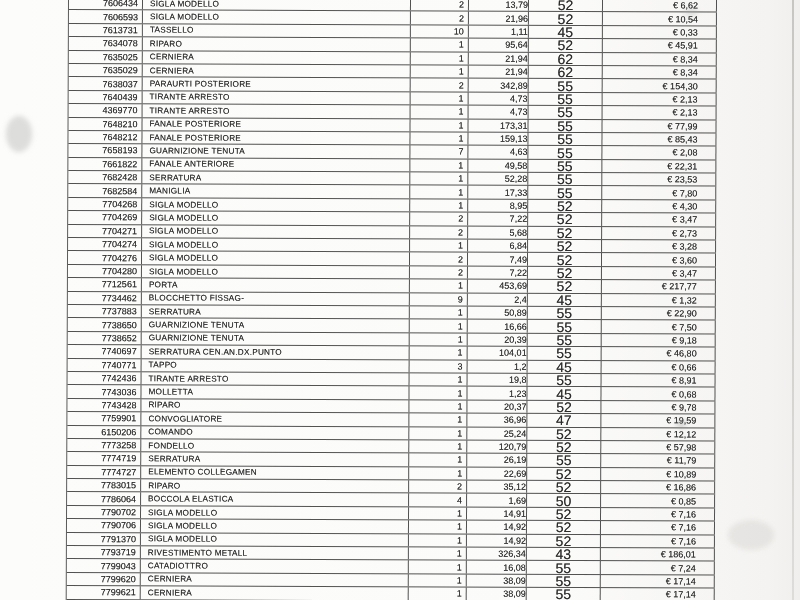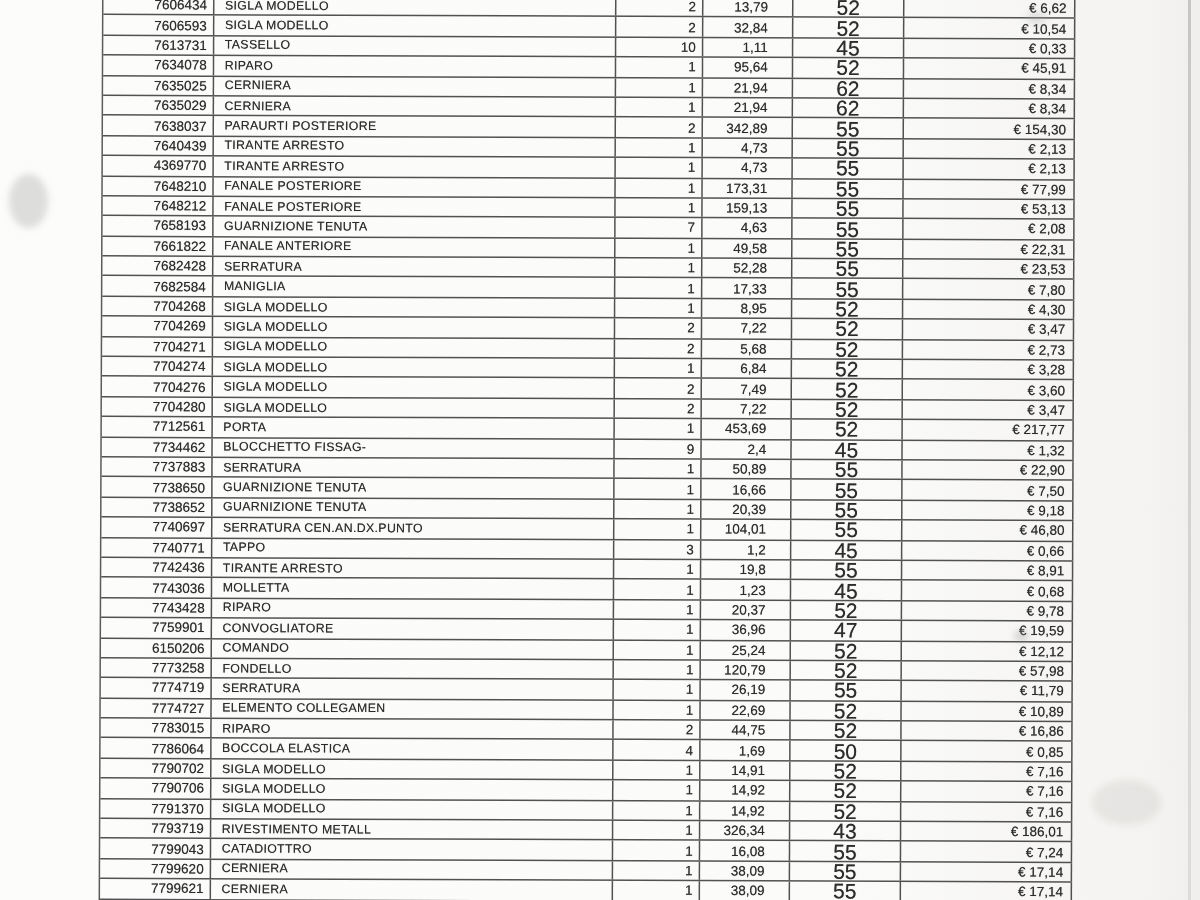--- a/index.html
+++ b/index.html
@@ -45,23 +45,23 @@
     display: flex;
     align-items: center;
     color: #2c2c2c;
     text-shadow: 0 0 0.45px rgba(40,40,40,0.65);
     white-space: nowrap;
     overflow: hidden;
   }
   .cell.part  { width: 74px;  justify-content: flex-end; padding-right: 4px; font-size: 9px; }
   .cell.desc  { width: 268px; justify-content: flex-start; padding-left: 7px; font-size: 8.2px; letter-spacing: 0.25px; }
   .cell.qty   { width: 58px;  justify-content: flex-end; padding-right: 4px; font-size: 9px; }
-  .cell.price { width: 60px;  justify-content: flex-end; padding-right: 16px; font-size: 9px; }
+  .cell.price { width: 60px;  justify-content: flex-end; padding-right: 0; font-size: 9px; }
   .cell.pct   { width: 74px;  justify-content: center; font-size: 14px; }
-  .cell.euro  { width: 114px; justify-content: flex-end; padding-right: 5px; font-size: 9px; }
+  .cell.euro  { width: 114px; justify-content: flex-end; padding-right: 18px; font-size: 9px; }
 
   
   .edge-line {
     position: absolute;
     left: 792px; top: 0;
     width: 2px; height: 600px;
     background: linear-gradient(180deg, rgba(165,163,160,0.55), rgba(185,183,180,0.35));
   }
   .smudge {
     position: absolute;
@@ -85,21 +85,21 @@
     <div class="cell qty">2</div>
     <div class="cell price">13,79</div>
     <div class="cell pct">52</div>
     <div class="cell euro">€ 6,62</div>
   </div>
 
   <div class="row">
     <div class="cell part">7606593</div>
     <div class="cell desc">SIGLA MODELLO</div>
     <div class="cell qty">2</div>
-    <div class="cell price">32,84</div>
+    <div class="cell price">21,96</div>
     <div class="cell pct">52</div>
     <div class="cell euro">€ 10,54</div>
   </div>
 
   <div class="row">
     <div class="cell part">7613731</div>
     <div class="cell desc">TASSELLO</div>
     <div class="cell qty">10</div>
     <div class="cell price">1,11</div>
     <div class="cell pct">45</div>
@@ -168,21 +168,21 @@
     <div class="cell pct">55</div>
     <div class="cell euro">€ 77,99</div>
   </div>
 
   <div class="row">
     <div class="cell part">7648212</div>
     <div class="cell desc">FANALE POSTERIORE</div>
     <div class="cell qty">1</div>
     <div class="cell price">159,13</div>
     <div class="cell pct">55</div>
-    <div class="cell euro">€ 53,13</div>
+    <div class="cell euro">€ 85,43</div>
   </div>
 
   <div class="row">
     <div class="cell part">7658193</div>
     <div class="cell desc">GUARNIZIONE TENUTA</div>
     <div class="cell qty">7</div>
     <div class="cell price">4,63</div>
     <div class="cell pct">55</div>
     <div class="cell euro">€ 2,08</div>
   </div>
@@ -400,21 +400,21 @@
     <div class="cell qty">1</div>
     <div class="cell price">22,69</div>
     <div class="cell pct">52</div>
     <div class="cell euro">€ 10,89</div>
   </div>
 
   <div class="row">
     <div class="cell part">7783015</div>
     <div class="cell desc">RIPARO</div>
     <div class="cell qty">2</div>
-    <div class="cell price">44,75</div>
+    <div class="cell price">35,12</div>
     <div class="cell pct">52</div>
     <div class="cell euro">€ 16,86</div>
   </div>
 
   <div class="row">
     <div class="cell part">7786064</div>
     <div class="cell desc">BOCCOLA ELASTICA</div>
     <div class="cell qty">4</div>
     <div class="cell price">1,69</div>
     <div class="cell pct">50</div>

